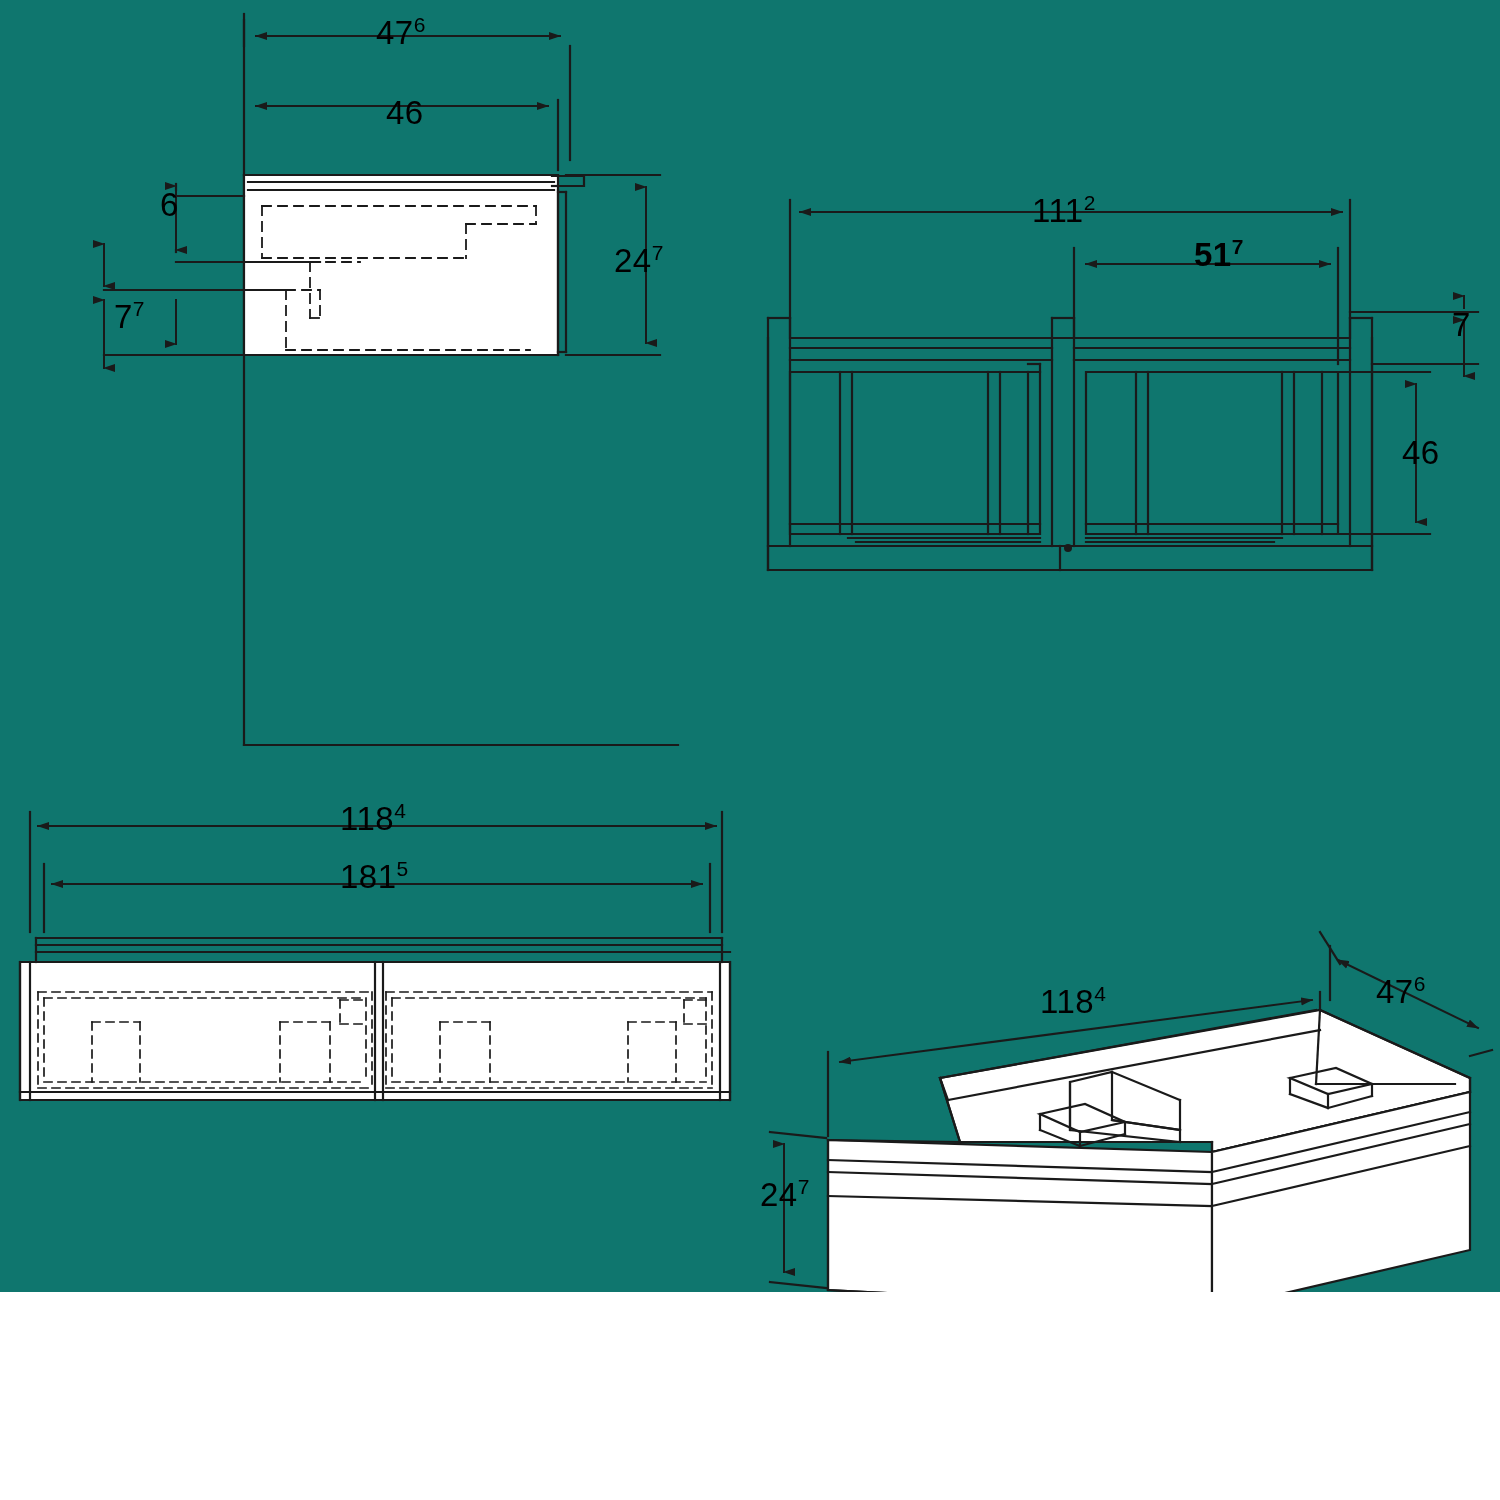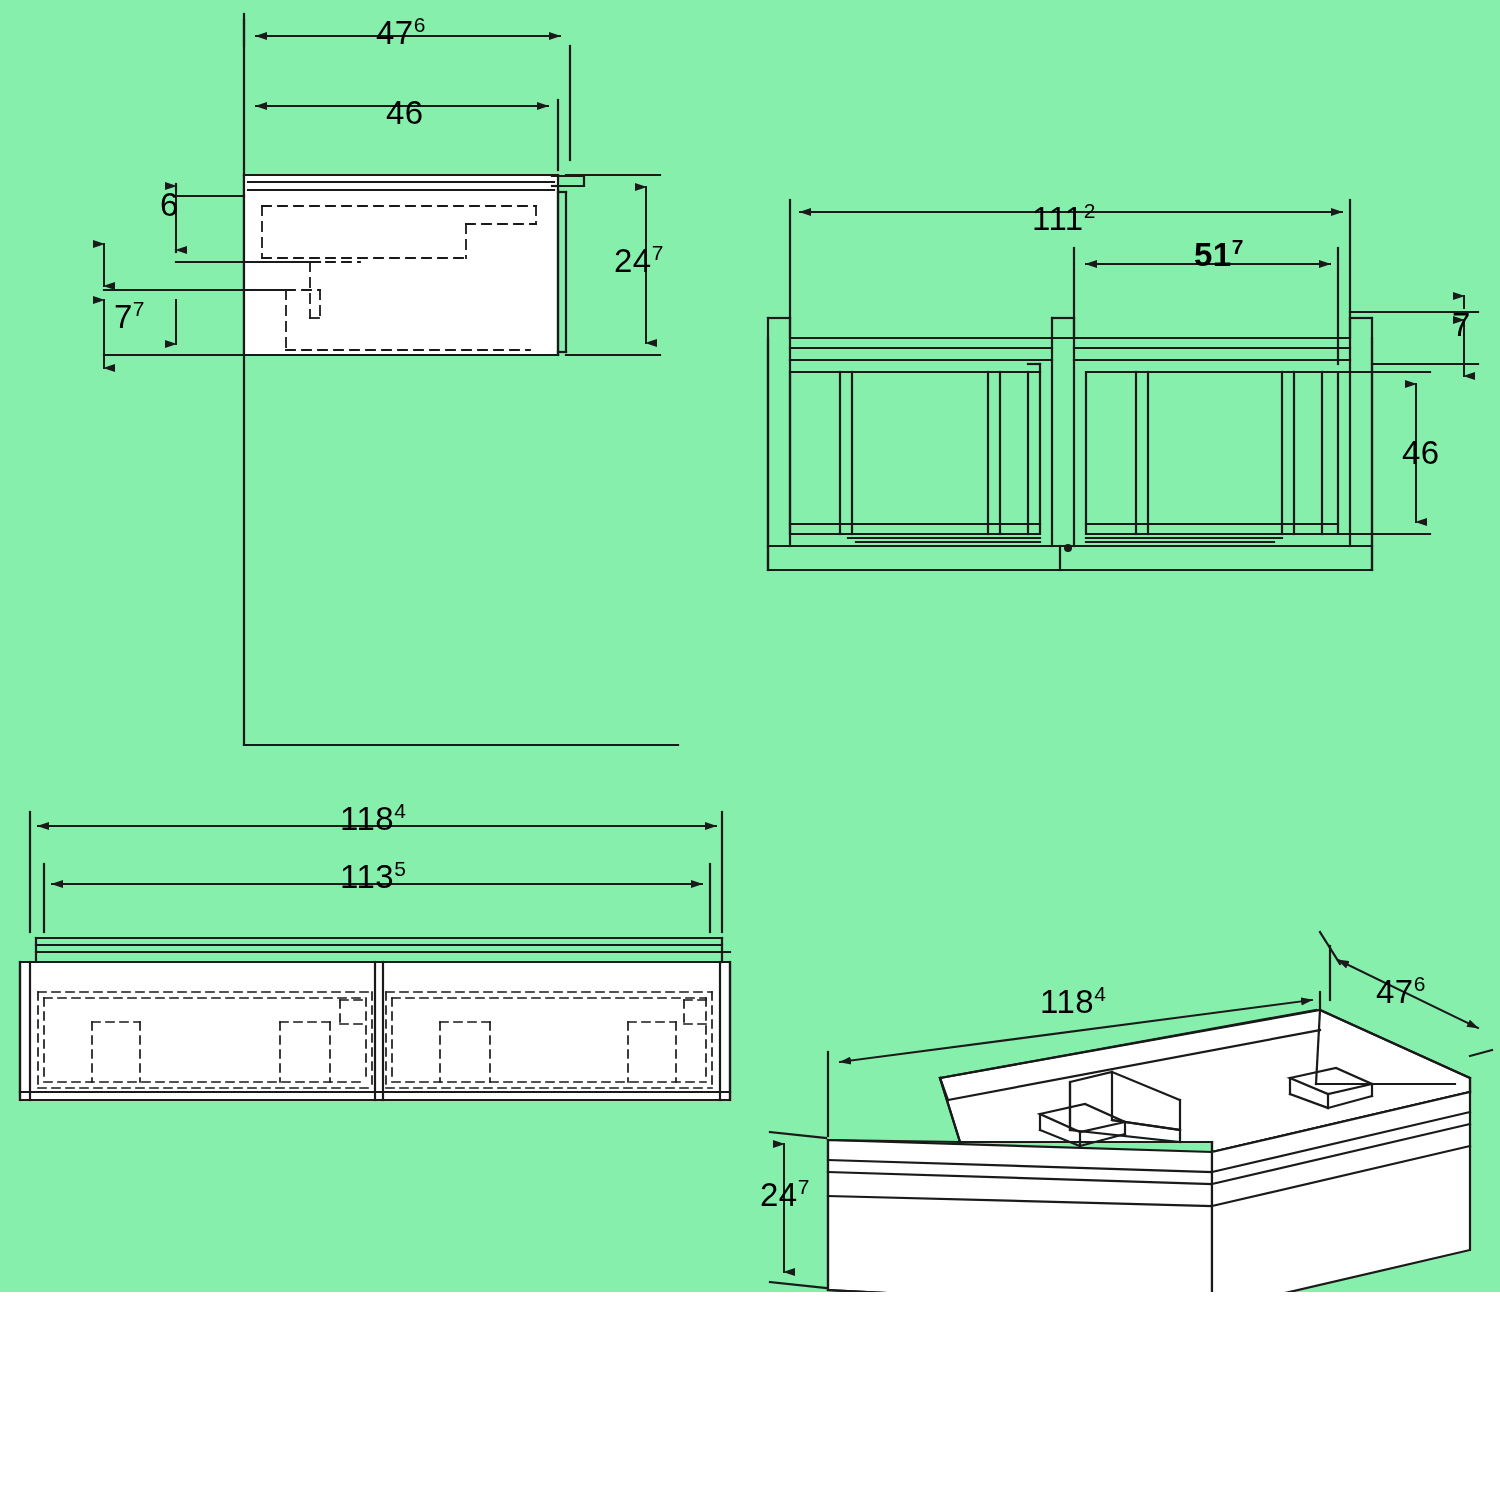--- a/index.html
+++ b/index.html
@@ -4,21 +4,21 @@
 <style>
   html, body {
     margin: 0;
     padding: 0;
     background: #ffffff;
   }
   #sheet {
     position: relative;
     width: 1500px;
     height: 1292px;
-    background: #86efac;
+    background: #0f766e;
     font-family: "Liberation Sans", sans-serif;
     color: #000000;
     overflow: hidden;
   }
   svg.draw {
     position: absolute;
     left: 0;
     top: 0;
     width: 1500px;
     height: 1500px;
@@ -344,42 +344,42 @@
   </div>
 
   <div class="dim-label" style="left:160px; top:188px;">
     <span>6</span><sup></sup>
   </div>
 
   <div class="dim-label" style="left:82px; top:300px;margin-left:32px;">
     <span>7</span><sup>7</sup>
   </div>
 
-  <div class="dim-label" style="left:1032px; top:202px;">
+  <div class="dim-label" style="left:1032px; top:194px;">
     <span>111</span><sup>2</sup>
   </div>
 
   <div class="dim-label" style="left:1194px; top:238px;font-weight:bold;">
     <span>51</span><sup>7</sup>
   </div>
 
   <div class="dim-label" style="left:1452px; top:308px;">
     <span>7</span><sup></sup>
   </div>
 
   <div class="dim-label" style="left:1402px; top:436px;">
     <span>46</span><sup></sup>
   </div>
 
   <div class="dim-label" style="left:340px; top:802px;">
     <span>118</span><sup>4</sup>
   </div>
 
   <div class="dim-label" style="left:340px; top:860px;">
-    <span>113</span><sup>5</sup>
+    <span>181</span><sup>5</sup>
   </div>
 
   <div class="dim-label" style="left:1040px; top:985px;">
     <span>118</span><sup>4</sup>
   </div>
 
   <div class="dim-label" style="left:1376px; top:975px;">
     <span>47</span><sup>6</sup>
   </div>
 

